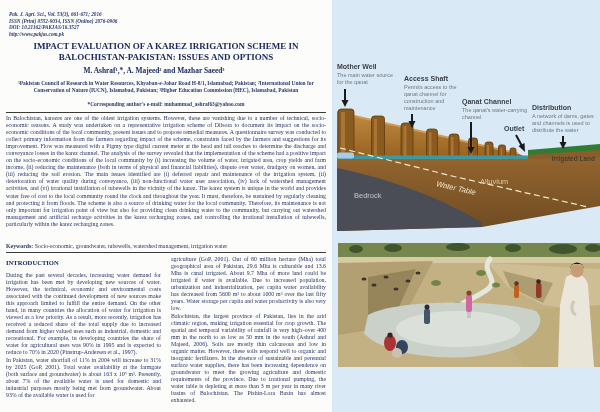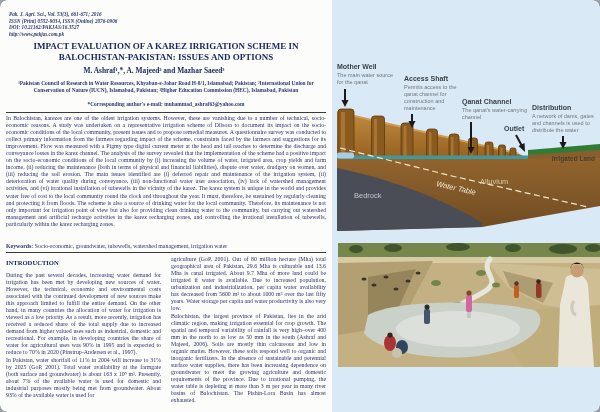--- a/index.html
+++ b/index.html
@@ -1,17 +1,17 @@
 <!DOCTYPE html>
 <html><head>
 <meta charset="utf-8">
 <style>
   html,body{margin:0;padding:0;background:#9aa0a6;}
   #shot{position:relative;width:600px;height:412px;overflow:hidden;background:#0f172a;
-        font-family:"Liberation Serif","DejaVu Serif",serif;border-radius:7px;}
+        font-family:"Liberation Serif","DejaVu Serif",serif;}
   
   .page{position:absolute;left:0;top:0;width:332px;height:412px;background:#fcfcfa;color:#2a3568;}
   .jhead{position:absolute;left:9px;top:11px;font-size:5.2px;line-height:6.5px;
          font-style:italic;font-weight:bold;color:#2e3a70;}
   .title{position:absolute;left:14px;top:41px;width:304px;text-align:center;
          font-size:9px;line-height:11px;font-weight:bold;color:#1c2a60;}
   .authors{position:absolute;left:0;top:66px;width:308px;text-align:center;
            font-size:7.4px;font-weight:bold;color:#1c2a60;}
   .affil{position:absolute;left:5px;top:80px;width:322px;text-align:center;
          font-size:5.4px;line-height:6.6px;font-weight:bold;color:#2e3a70;}

